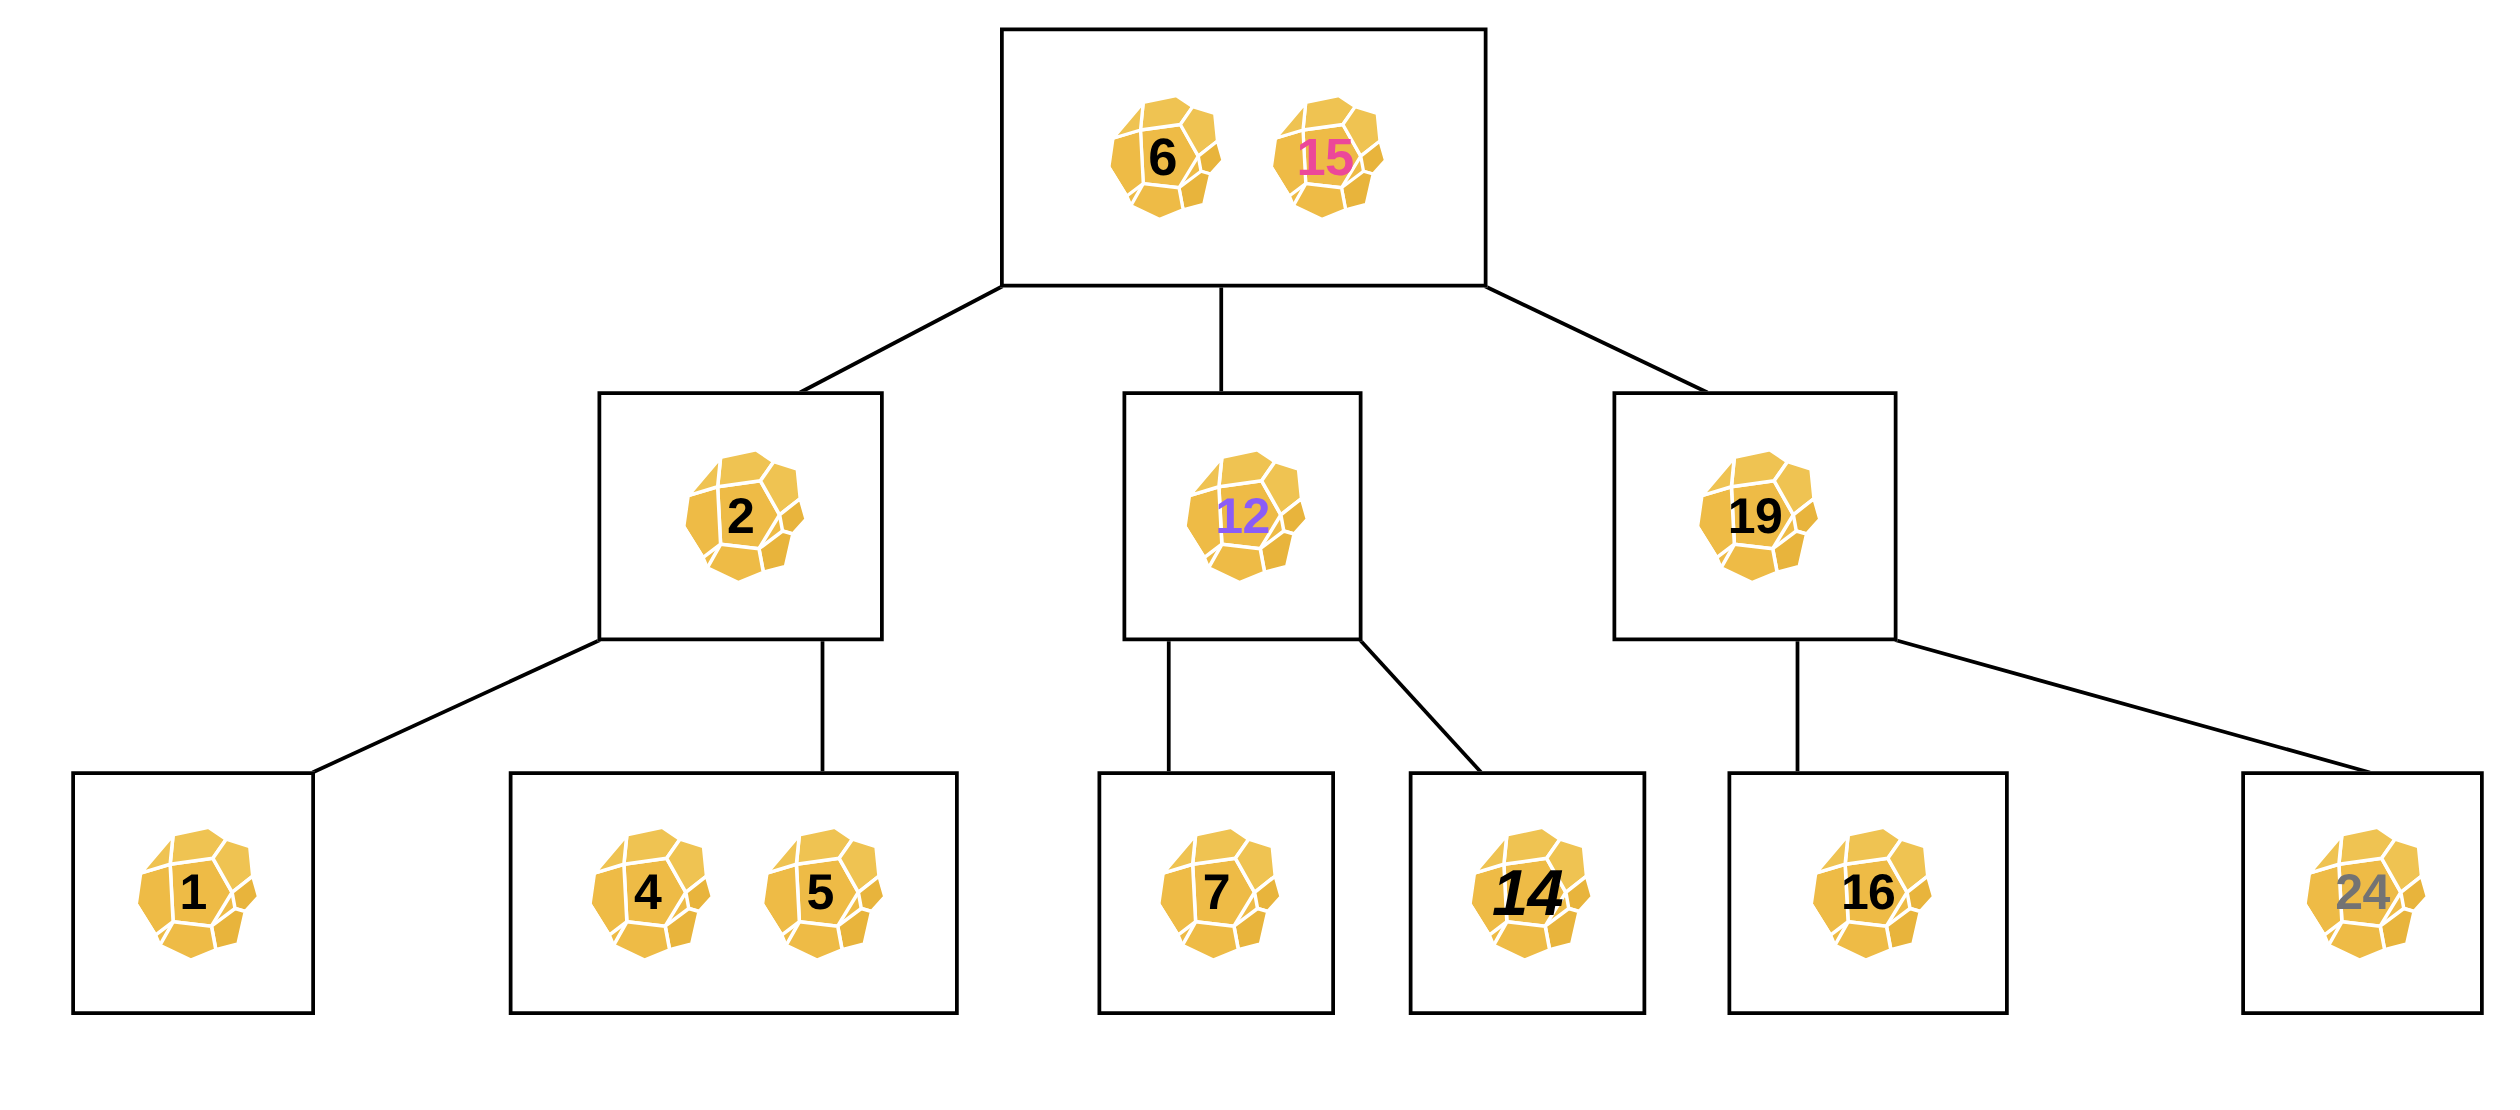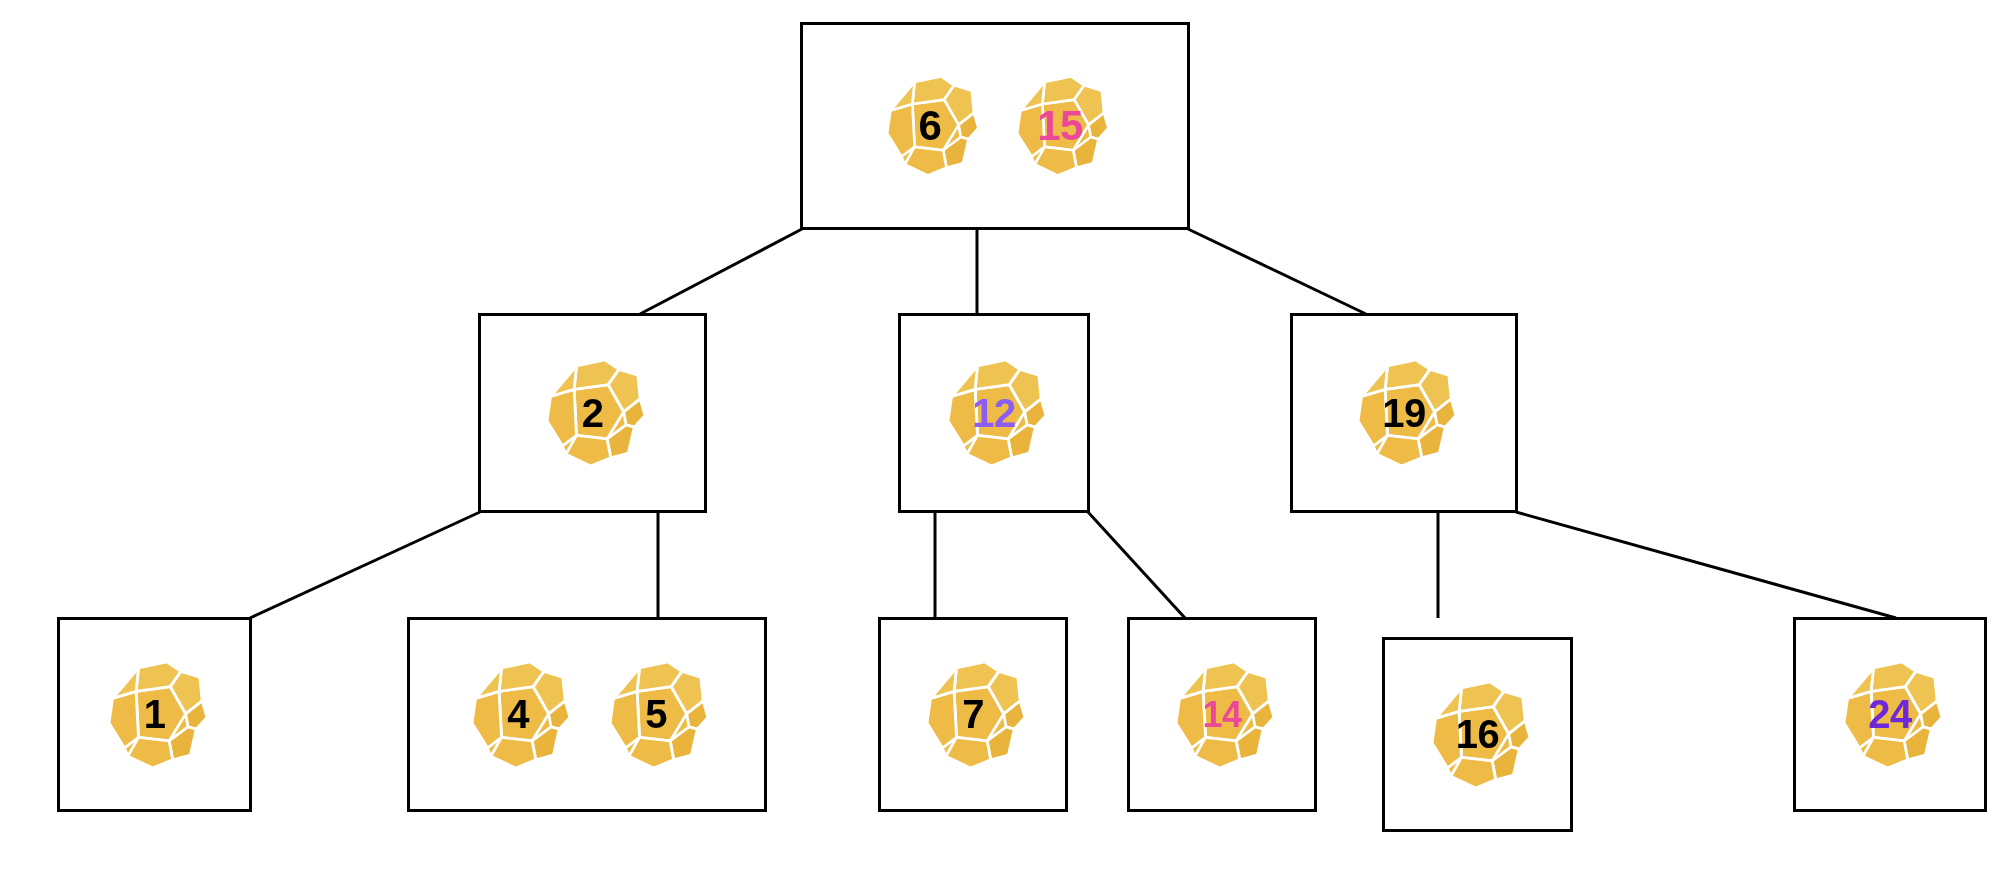--- a/index.html
+++ b/index.html
@@ -254,24 +254,24 @@
               <polygon points="34,30 36,10 60,5 72,13 63,26" fill="#efc352" stroke="#ffffff" stroke-width="2.4" stroke-linejoin="round"></polygon>
               <polygon points="34,30 36,69 24,78 11,57 14,36" fill="#eebb46" stroke="#ffffff" stroke-width="2.4" stroke-linejoin="round"></polygon>
               <polygon points="63,26 72,13 88,18 90,38 76,49" fill="#efc352" stroke="#ffffff" stroke-width="2.4" stroke-linejoin="round"></polygon>
               <polygon points="76,49 90,38 94,52 85,62 78,60" fill="#e8b43c" stroke="#ffffff" stroke-width="2.4" stroke-linejoin="round"></polygon>
               <polygon points="62,72 78,60 85,62 80,84 65,88" fill="#e8b43c" stroke="#ffffff" stroke-width="2.4" stroke-linejoin="round"></polygon>
               <polygon points="36,69 62,72 65,88 48,95 27,85" fill="#eebb46" stroke="#ffffff" stroke-width="2.4" stroke-linejoin="round"></polygon>
               <polygon points="14,36 36,10 34,30" fill="#efc352" stroke="#ffffff" stroke-width="2.4" stroke-linejoin="round"></polygon>
               <polygon points="24,78 27,85 11,57" fill="#eebb46" stroke="#ffffff" stroke-width="2.4" stroke-linejoin="round"></polygon>
             </svg>
           </span>
-          <span class="key-label" style="font-size: 36px; color: #ec4899;">14</span>
-        </div>
-      </div>
-      <div class="tree-node" style="left: 1382px; top: 637px; width: 191px; height: 195px; border-color: rgb(0, 0, 0);">
+          <span class="key-label" style="font-size: 52px; color: #000000; font-style: italic;">14</span>
+        </div>
+      </div>
+      <div class="tree-node" style="left: 1382px; top: 617px; width: 225px; height: 195px; border-color: rgb(0, 0, 0);">
         <div class="key-cell" style="width: 118px; height: 118px; margin: 0px;">
           <span>
             <svg width="118" height="118" viewBox="0 0 100 100" xmlns="http://www.w3.org/2000/svg" aria-hidden="true">
               <polygon points="36,10 60,5 72,13 88,18 90,38 94,52 85,62 80,84 65,88 48,95 27,85 11,57 14,36" fill="#eebb46"></polygon>
               <polygon points="34,30 63,26 76,49 62,72 36,69" fill="#eebb46" stroke="#ffffff" stroke-width="2.4" stroke-linejoin="round"></polygon>
               <polygon points="34,30 36,10 60,5 72,13 63,26" fill="#efc352" stroke="#ffffff" stroke-width="2.4" stroke-linejoin="round"></polygon>
               <polygon points="34,30 36,69 24,78 11,57 14,36" fill="#eebb46" stroke="#ffffff" stroke-width="2.4" stroke-linejoin="round"></polygon>
               <polygon points="63,26 72,13 88,18 90,38 76,49" fill="#efc352" stroke="#ffffff" stroke-width="2.4" stroke-linejoin="round"></polygon>
               <polygon points="76,49 90,38 94,52 85,62 78,60" fill="#e8b43c" stroke="#ffffff" stroke-width="2.4" stroke-linejoin="round"></polygon>
               <polygon points="62,72 78,60 85,62 80,84 65,88" fill="#e8b43c" stroke="#ffffff" stroke-width="2.4" stroke-linejoin="round"></polygon>
@@ -292,18 +292,18 @@
               <polygon points="34,30 36,10 60,5 72,13 63,26" fill="#efc352" stroke="#ffffff" stroke-width="2.4" stroke-linejoin="round"></polygon>
               <polygon points="34,30 36,69 24,78 11,57 14,36" fill="#eebb46" stroke="#ffffff" stroke-width="2.4" stroke-linejoin="round"></polygon>
               <polygon points="63,26 72,13 88,18 90,38 76,49" fill="#efc352" stroke="#ffffff" stroke-width="2.4" stroke-linejoin="round"></polygon>
               <polygon points="76,49 90,38 94,52 85,62 78,60" fill="#e8b43c" stroke="#ffffff" stroke-width="2.4" stroke-linejoin="round"></polygon>
               <polygon points="62,72 78,60 85,62 80,84 65,88" fill="#e8b43c" stroke="#ffffff" stroke-width="2.4" stroke-linejoin="round"></polygon>
               <polygon points="36,69 62,72 65,88 48,95 27,85" fill="#eebb46" stroke="#ffffff" stroke-width="2.4" stroke-linejoin="round"></polygon>
               <polygon points="14,36 36,10 34,30" fill="#efc352" stroke="#ffffff" stroke-width="2.4" stroke-linejoin="round"></polygon>
               <polygon points="24,78 27,85 11,57" fill="#eebb46" stroke="#ffffff" stroke-width="2.4" stroke-linejoin="round"></polygon>
             </svg>
           </span>
-          <span class="key-label" style="font-size: 40px; color: #6d28d9;">24</span>
+          <span class="key-label" style="font-size: 40px; color: #737373;">24</span>
         </div>
       </div>
     </div>
 
 </div>
 
 </body></html>

